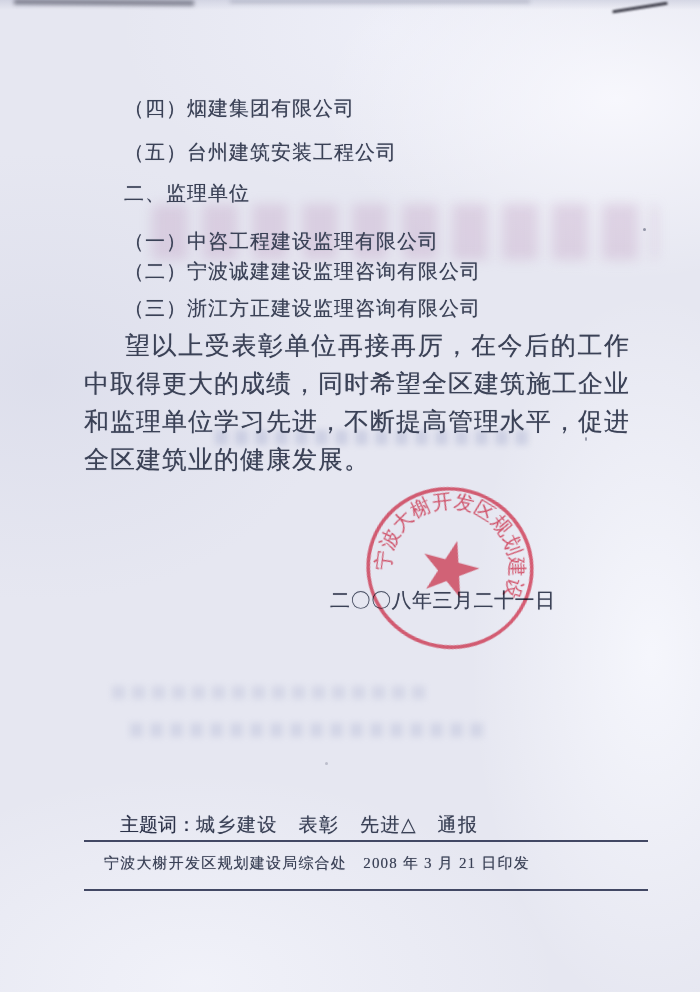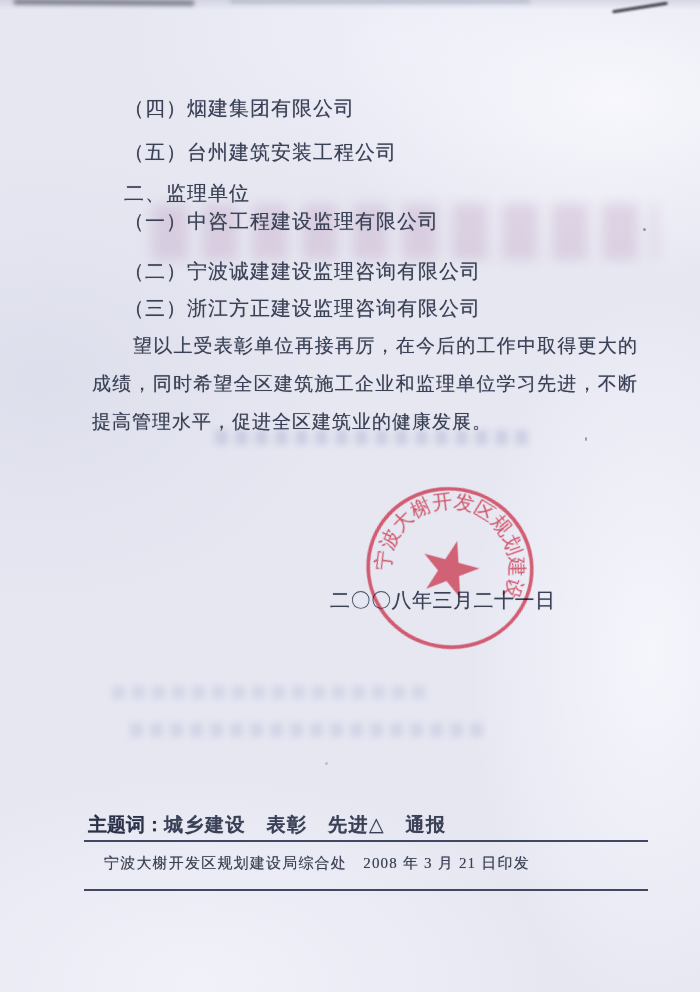--- a/index.html
+++ b/index.html
@@ -15,35 +15,35 @@
       radial-gradient(260px 520px at 93% 66%, rgba(249,250,255,0.8), rgba(249,250,255,0) 70%),
       radial-gradient(520px 300px at 28% 99%, rgba(246,247,253,0.65), rgba(246,247,253,0) 70%),
       radial-gradient(420px 320px at 6% 38%, rgba(213,215,231,0.5), rgba(213,215,231,0) 70%),
       radial-gradient(380px 240px at 55% 3%, rgba(240,241,250,0.7), rgba(240,241,250,0) 70%),
       #e6e7f1;
   }
   .ink{ color:#3a4156; text-shadow:0 0 0.7px rgba(58,65,86,0.55); }
   .line{ position:absolute; left:124px; font-size:20px; letter-spacing:1px; white-space:nowrap; }
   .para{
     position:absolute; left:84px; top:327px; width:546px;
-    font-size:19px; letter-spacing:1px; line-height:38px;
-    text-indent:41px; text-align:justify;margin-left:8px;
+    font-size:25px; letter-spacing:1px; line-height:38px;
+    text-indent:41px; text-align:justify;
   }
   .date-line{
     position:absolute; left:330px; top:587px; font-size:20px;
     letter-spacing:0.5px; white-space:nowrap; z-index:1;
   }
   .seal{
     position:absolute; left:350px; top:468px; width:200px; height:200px;
     transform:rotate(15deg); mix-blend-mode:multiply; opacity:0.92;
     filter:blur(0.4px); z-index:2;
   }
   .footer-row1{ position:absolute; left:88px; top:812px; font-size:19px; white-space:nowrap; }
-  .footer-row1 .lbl{ font-weight:700; color:#2b3148; }
-  .footer-row1 .terms{ letter-spacing:1.5px;font-weight:bold; }
+  .footer-row1 .lbl{ font-weight:400; color:#2b3148;margin-left:32px; }
+  .footer-row1 .terms{ letter-spacing:1.5px; }
   .footer-row2{ position:absolute; left:104px; top:854px; font-size:15px; letter-spacing:1.2px; white-space:nowrap; }
   .rule{ position:absolute; left:84px; width:564px; height:2px; background:#2a3150; opacity:0.88; }
   .rule1{ top:840px; }
   .rule2{ top:889px; }
   
   .bleed-big{
     position:absolute; left:152px; top:204px; width:505px; height:56px;
     background:repeating-linear-gradient(90deg, rgba(188,150,188,0.30) 0 36px, rgba(188,150,188,0) 36px 50px);
     filter:blur(6px); border-radius:6px;
   }
@@ -91,21 +91,21 @@
   <div class="bleed-row-a"></div>
   <div class="bleed-row-b"></div>
   <div class="bleed-row-c"></div>
   <div class="speck speck1"></div>
   <div class="speck speck2"></div>
   <div class="speck speck3"></div>
 
   <div class="line ink" style="top:95px">（四）烟建集团有限公司</div>
   <div class="line ink" style="top:180px">二、监理单位</div>
   <div class="line ink" style="top:139px">（五）台州建筑安装工程公司</div>
-  <div class="line ink" style="top:208px">（一）中咨工程建设监理有限公司</div>
+  <div class="line ink" style="top:228px">（一）中咨工程建设监理有限公司</div>
   <div class="line ink" style="top:295px">（三）浙江方正建设监理咨询有限公司</div>
   <div class="line ink" style="top:258px">（二）宁波诚建建设监理咨询有限公司</div>
 
   <div class="para ink">望以上受表彰单位再接再厉，在今后的工作中取得更大的成绩，同时希望全区建筑施工企业和监理单位学习先进，不断提高管理水平，促进全区建筑业的健康发展。</div>
 
   <div class="date-line ink">二〇〇八年三月二十一日</div>
 
   <svg class="seal" viewBox="0 0 200 200">
     <defs>
       <path id="sealArc" d="M 43.6,120.5 A 60,60 0 1 1 156.4,120.5" fill="none"></path>

